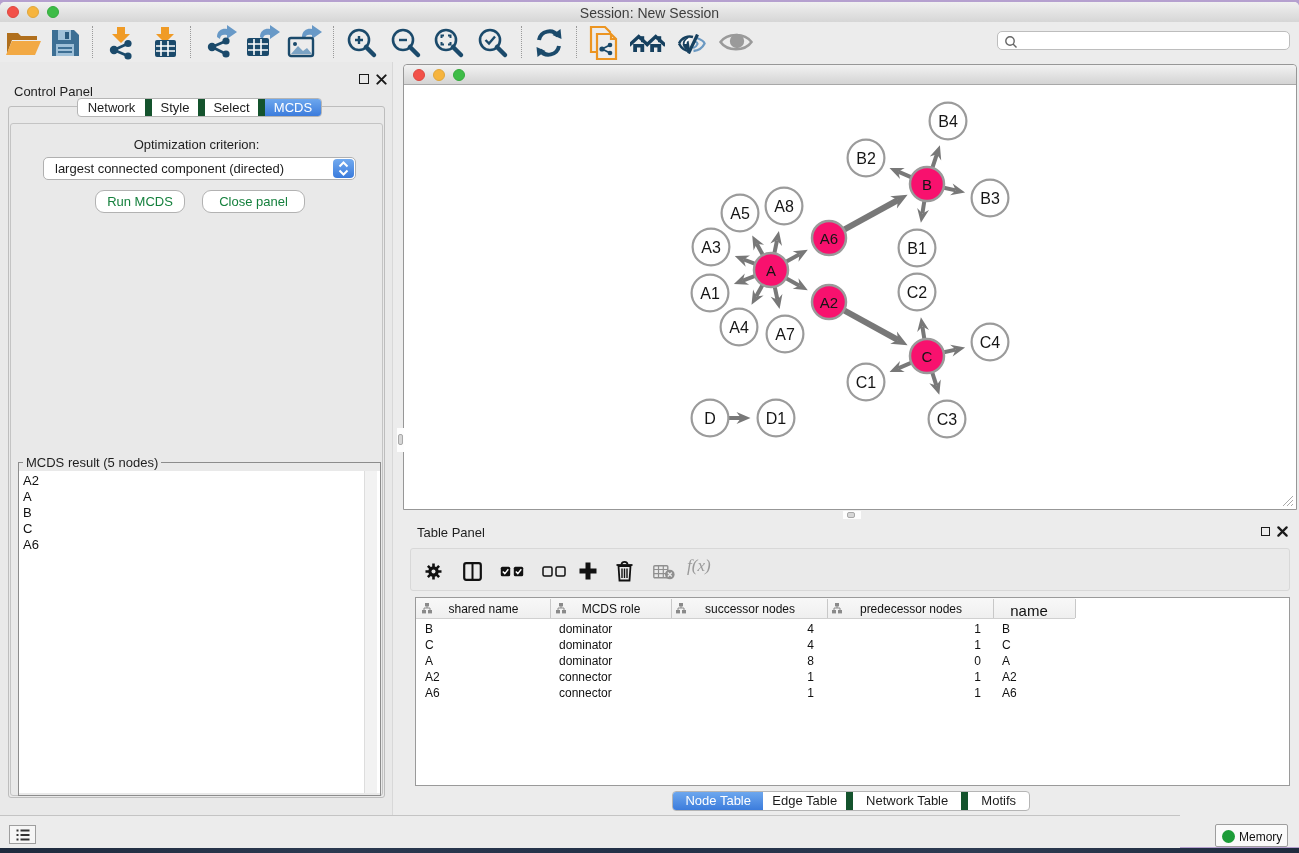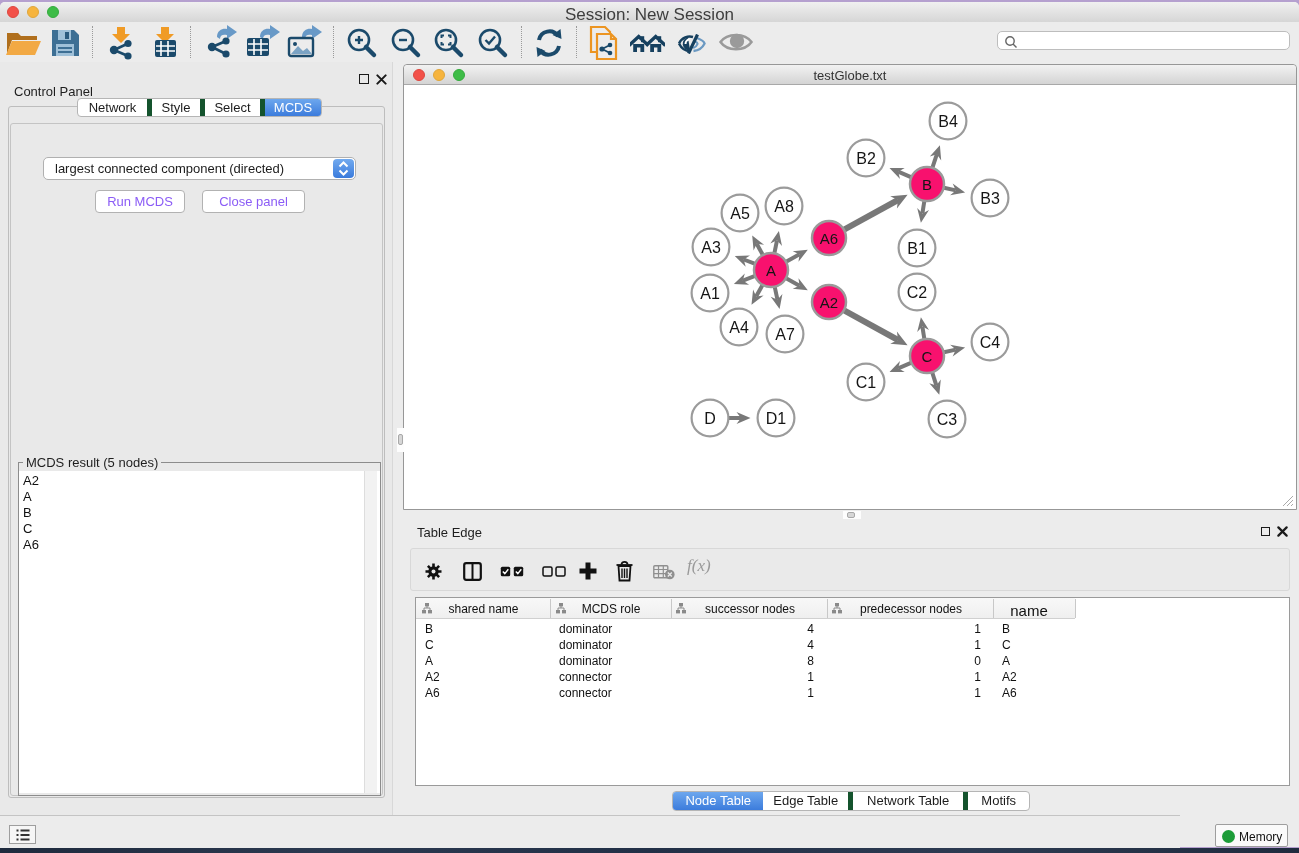--- a/index.html
+++ b/index.html
@@ -3,34 +3,34 @@
 <meta charset="utf-8">
 <style>
 * { margin:0; padding:0; box-sizing:border-box; }
 html,body { width:1299px; height:853px; overflow:hidden; font-family:"Liberation Sans", sans-serif; }
 body { background:#b5a0cf; position:relative; }
 .abs { position:absolute; }
 .win { position:absolute; left:0; top:2px; width:1299px; height:845px; background:#ececec; border-radius:5px 5px 0 0; }
 
 .titlebar { position:absolute; left:0; top:2px; width:100%; height:21px; background:linear-gradient(#f0f0f0,#d6d6d6); border-bottom:1px solid #ababab; border-radius:5px 5px 0 0; }
 .tl { position:absolute; width:12px; height:12px; border-radius:50%; top:4px; }
-.title-text { position:absolute; top:3px; width:100%; text-align:center; font-size:17px; color:#3e3e3e; }
+.title-text { position:absolute; top:3px; width:100%; text-align:center; font-size:14px; color:#3e3e3e; }
 
 .toolbar { position:absolute; left:0; top:22px; width:100%; height:40px; background:#ececec; }
 .sep { position:absolute; top:4px; height:32px; width:0; border-left:1px dotted #9a9a9a; }
 .searchbox { position:absolute; left:997px; top:9px; width:293px; height:19px; background:#fff; border:1px solid #bdbdbd; border-radius:5px; }
 
 .subwin-tb { position:absolute; left:0; top:0; width:100%; height:20px; background:linear-gradient(#f2f2f2,#d4d4d4); border-bottom:1px solid #a8a8a8; border-radius:4px 4px 0 0; }
 .tl2 { position:absolute; width:12px; height:12px; border-radius:50%; top:4px; }
 
 .seg { position:absolute; display:flex; background:#fff; border:1px solid #b5b5b5; border-radius:4px; overflow:hidden; }
-.seg div { font-size:13px; color:#1c1c1c; text-align:center; line-height:17px; border-right:5px solid #14532d; }
+.seg div { font-size:13px; color:#1c1c1c; text-align:center; line-height:17px; border-right:7px solid #14532d; }
 .seg div:last-child { border-right:none; }
 .seg .on { background:linear-gradient(#6da7ee,#3c7cdc); color:#fff; border-right:none;text-align:center; }
-.btn { position:absolute; background:#fff; border:1px solid #b2b2b2; border-radius:4px; font-size:13px; color:#8b5cf6; text-align:center; }
+.btn { position:absolute; background:#fff; border:1px solid #b2b2b2; border-radius:9px; font-size:13px; color:#15803d; text-align:center; }
 </style>
 </head>
 <body>
 <div class="win"></div>
 <div class="titlebar">
   <div class="tl" style="left:7px;background:#f25149;border:1px solid #dd4840;"></div>
   <div class="tl" style="left:27px;background:#f6b43e;border:1px solid #e0a63b;"></div>
   <div class="tl" style="left:47px;background:#3ebc47;border:1px solid #35ab3e;"></div>
   <div class="title-text">Session: New Session</div>
 </div>
@@ -179,20 +179,21 @@
 
   <div class="abs" style="left:8px;top:44px;width:377px;height:692px;border:1px solid #bdbdbd;border-radius:3px;"></div>
   <div class="abs" style="left:10px;top:61px;width:373px;height:673px;border:1px solid #c4c4c4;border-radius:3px;"></div>
 
   <div class="seg" style="left:77px;top:36px;width:245px;height:19px;">
     <div style="width:74px;">Network</div>
       <div style="width:53px;">Style</div>
       <div style="width:60px;">Select</div>
       <div class="on" style="width:56px;">MCDS</div>
   </div>
+  <div class="abs" style="left:0;top:75px;width:393px;text-align:center;font-size:13px;color:#1e1e1e;">Optimization criterion:</div>
 
   <div class="abs" style="left:43px;top:95px;width:313px;height:23px;background:#fff;border:1px solid #b0b0b0;border-radius:5px;">
     <div class="abs" style="left:11px;top:3px;font-size:13px;color:#1c1c1c;">largest connected component (directed)</div>
     <div class="abs" style="right:1px;top:1px;width:21px;height:19px;background:linear-gradient(#72aaef,#3a7bdc);border-radius:4px;">
       <svg class="abs" style="left:4px;top:2px" width="13" height="15" viewBox="0 0 13 15">
         <path d="M2.5 5.5 L6.5 1.5 L10.5 5.5" fill="none" stroke="#fff" stroke-width="2"></path>
         <path d="M2.5 9.5 L6.5 13.5 L10.5 9.5" fill="none" stroke="#fff" stroke-width="2"></path>
       </svg>
     </div>
   </div>
@@ -206,21 +207,20 @@
     <div style="font-size:13px;color:#111;padding:2px 0 0 4px;line-height:16px;">A2<br>A<br>B<br>C<br>A6</div>
     <div class="abs" style="right:3px;top:0;width:13px;height:322px;background:#f2f2f2;border-left:1px solid #ddd;"></div>
   </div>
 </div>
 
 <div class="abs" id="netwin" style="left:403px;top:64px;width:894px;height:446px;background:#fff;border:1px solid #979797;border-radius:4px 4px 0 0;">
   <div class="subwin-tb">
     <div class="tl2" style="left:9px;background:#f25149;border:1px solid #dd4840;"></div>
     <div class="tl2" style="left:29px;background:#f6b43e;border:1px solid #e0a63b;"></div>
     <div class="tl2" style="left:49px;background:#3ebc47;border:1px solid #35ab3e;"></div>
-    <div class="abs" style="top:3px;width:100%;text-align:center;font-size:13px;color:#333;">testGlobe.txt</div>
   </div>
   <svg class="abs" style="left:0;top:21px" width="892" height="424" viewBox="0 0 892 424" font-family="Liberation Sans, sans-serif">
 <line x1="359.3" y1="169.8" x2="352.7" y2="157.8" stroke="#787878" stroke-width="4"></line>
 <polygon points="348.2,149.4 360.1,158.8 352.7,157.8 349.6,164.6" fill="#787878"></polygon>
 <line x1="370.2" y1="168.1" x2="373.0" y2="154.3" stroke="#787878" stroke-width="4"></line>
 <polygon points="374.9,145.0 378.0,159.9 373.0,154.3 366.3,157.5" fill="#787878"></polygon>
 <line x1="351.9" y1="178.2" x2="339.7" y2="173.5" stroke="#787878" stroke-width="4"></line>
 <polygon points="330.8,170.1 346.0,169.5 339.7,173.5 341.7,180.7" fill="#787878"></polygon>
 <line x1="351.8" y1="189.7" x2="338.8" y2="194.6" stroke="#787878" stroke-width="4"></line>
 <polygon points="329.9,198.0 340.8,187.5 338.8,194.6 345.1,198.7" fill="#787878"></polygon>
@@ -296,21 +296,21 @@
 <text x="543" y="338.5" text-anchor="middle" font-size="16" fill="#151515">C3</text>
 <text x="306" y="337.5" text-anchor="middle" font-size="16" fill="#151515">D</text>
 <text x="372" y="337.5" text-anchor="middle" font-size="16" fill="#151515">D1</text>
   </svg>
   <svg class="abs" style="right:2px;bottom:2px" width="12" height="12" viewBox="0 0 12 12">
     <path d="M11 1 L1 11 M11 5 L5 11 M11 9 L9 11" stroke="#aaa" stroke-width="1"></path>
   </svg>
 </div>
 
 <div class="abs" id="tablepanel" style="left:393px;top:510px;width:906px;height:305px;background:#ececec;">
-  <div class="abs" style="left:24px;top:15px;font-size:13px;color:#1e1e1e;">Table Edge</div>
+  <div class="abs" style="left:24px;top:15px;font-size:13px;color:#1e1e1e;">Table Panel</div>
   <div class="abs" style="left:868px;top:17px;width:9px;height:9px;border:1.5px solid #1a1a1a;"></div>
   <svg class="abs" style="left:884px;top:16px" width="11" height="11" viewBox="0 0 12 12">
       <path d="M1.5 1.5 L10.5 10.5 M10.5 1.5 L1.5 10.5" stroke="#1a1a1a" stroke-width="2.4" stroke-linecap="round"></path>
     </svg>
   <div class="abs" style="left:17px;top:38px;width:880px;height:43px;border:1px solid #d8d8d8;border-radius:3px;background:#eaeaea;">
 
     <svg class="abs" style="left:13px;top:13px" width="19" height="19" viewBox="0 0 19 19">
       <g fill="#111">
           <circle cx="9.5" cy="9.5" r="5.2"></circle>
       <g stroke="#111" stroke-width="2.6">

